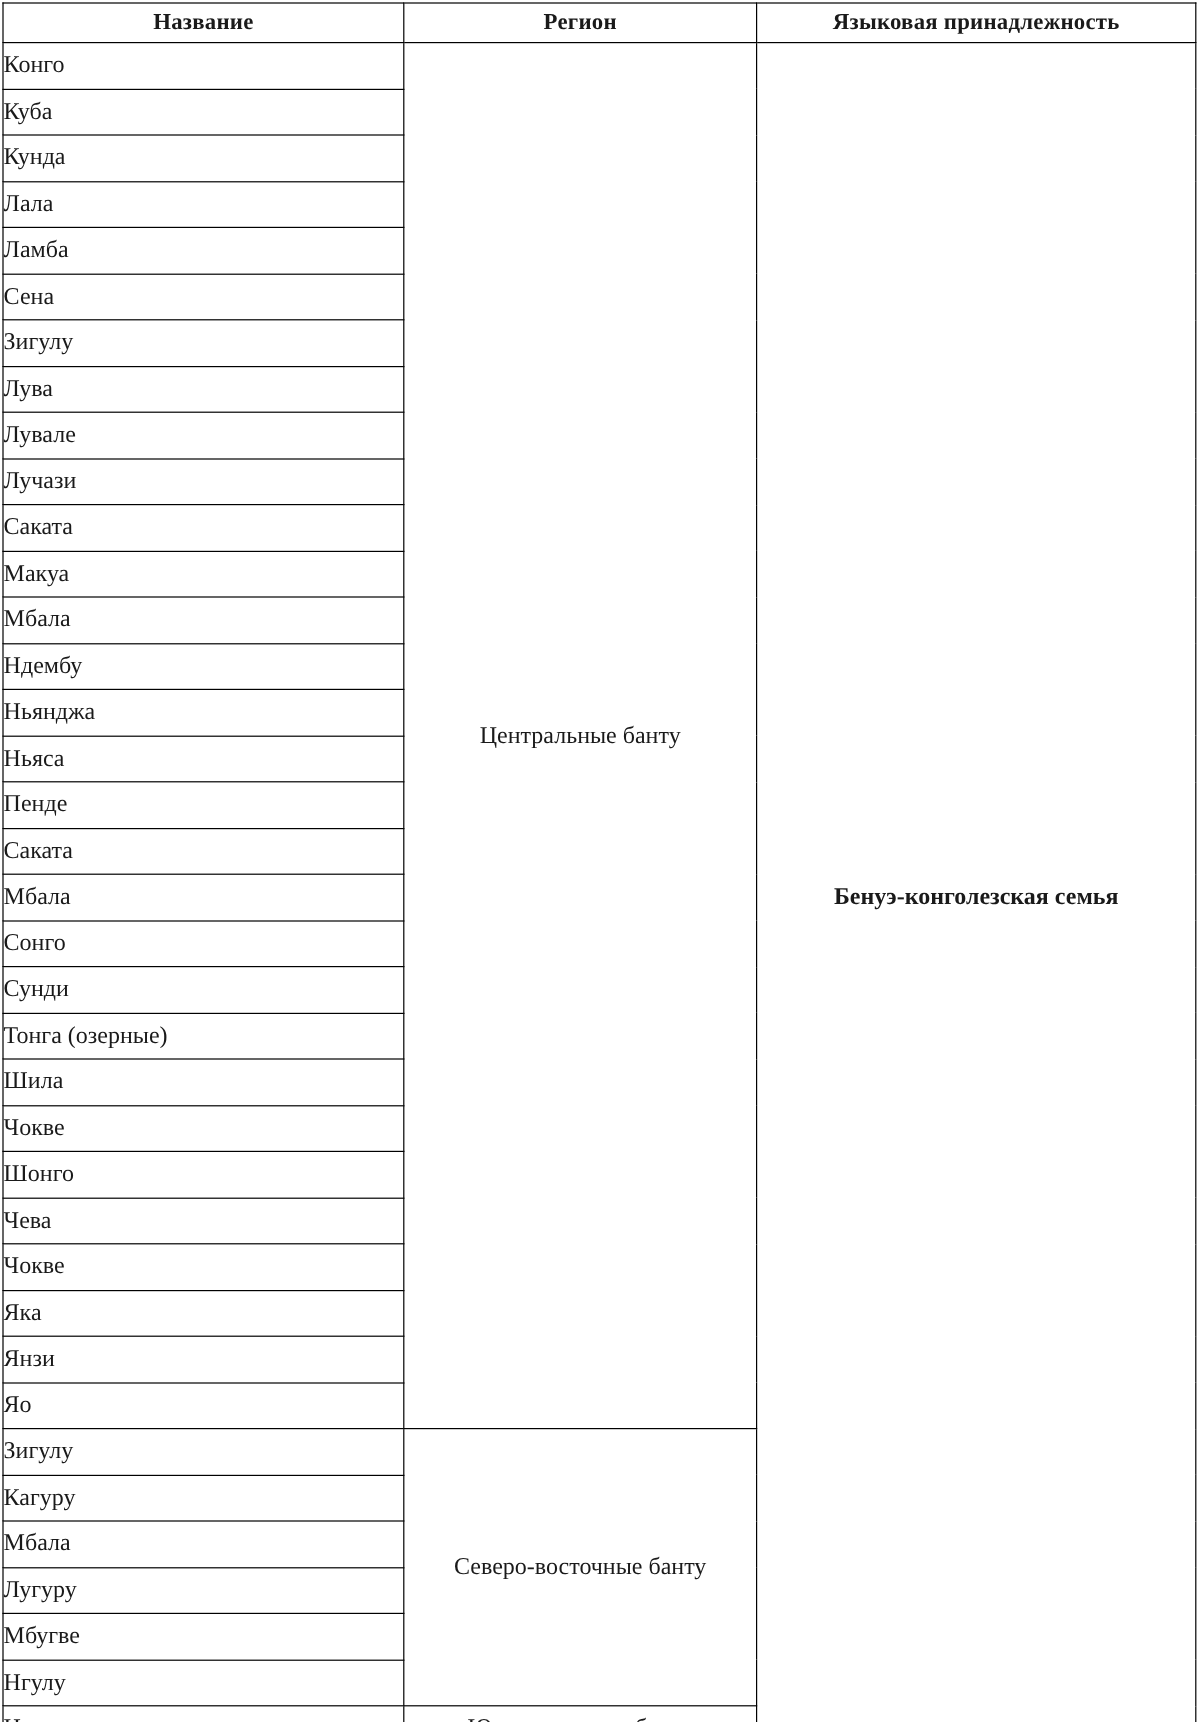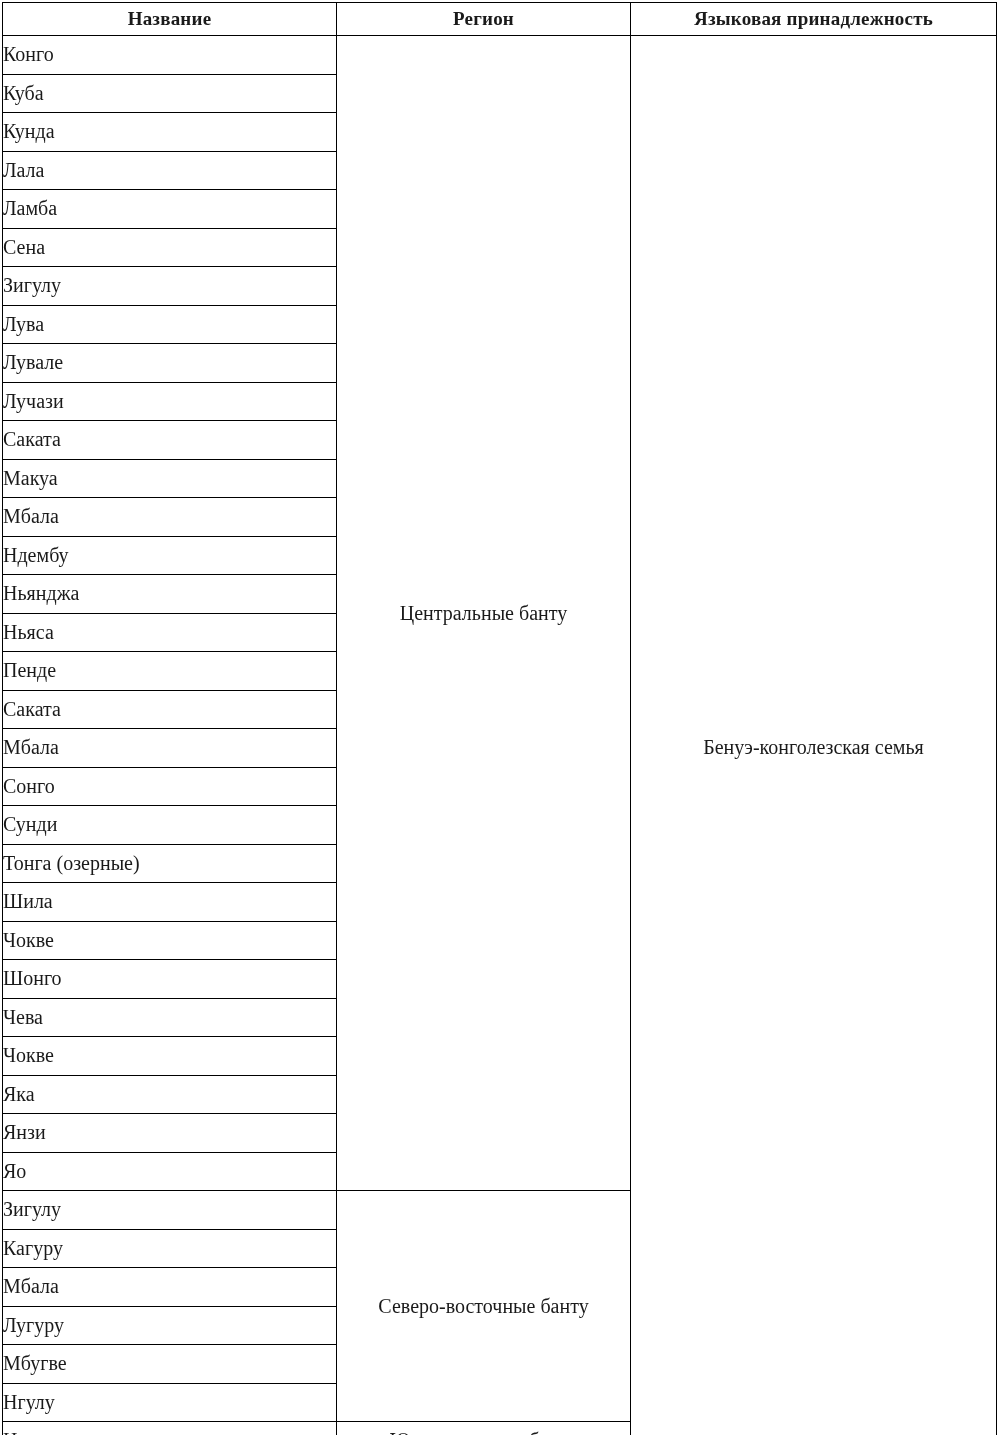--- a/index.html
+++ b/index.html
@@ -62,20 +62,21 @@
     font-size: 20px;
     vertical-align: middle;
   }
   .reg-inner {
     display: block;
     line-height: 1.25;
   }
   .fam-inner {
     display: block;
     line-height: 1.25;
+    font-weight: bold;
   }
 </style>
 </head>
 <body>
 
 <div class="page">
   <table class="ethno">
     <colgroup>
       <col class="c-name">
       <col class="c-reg">

